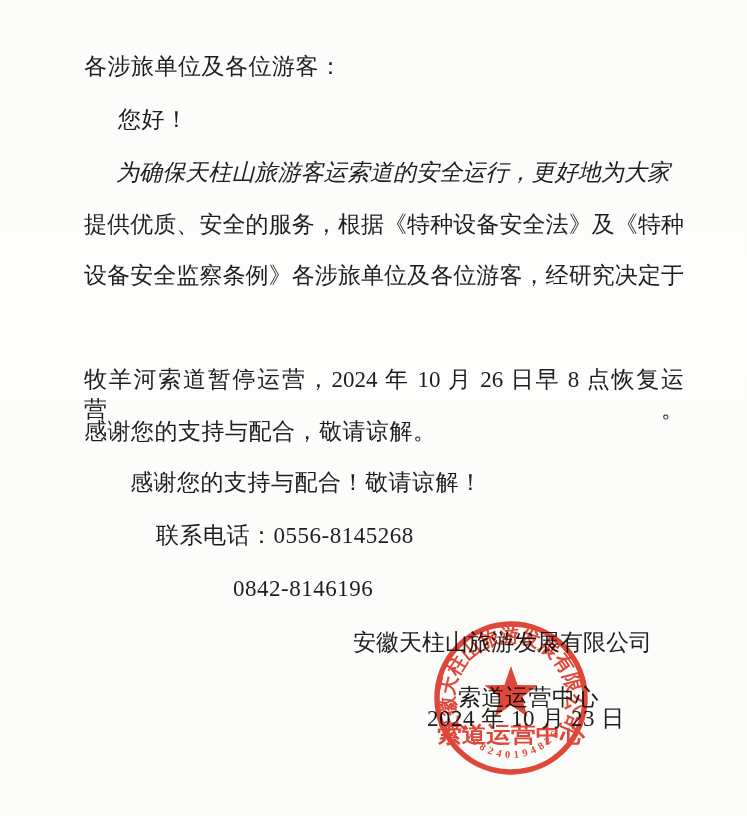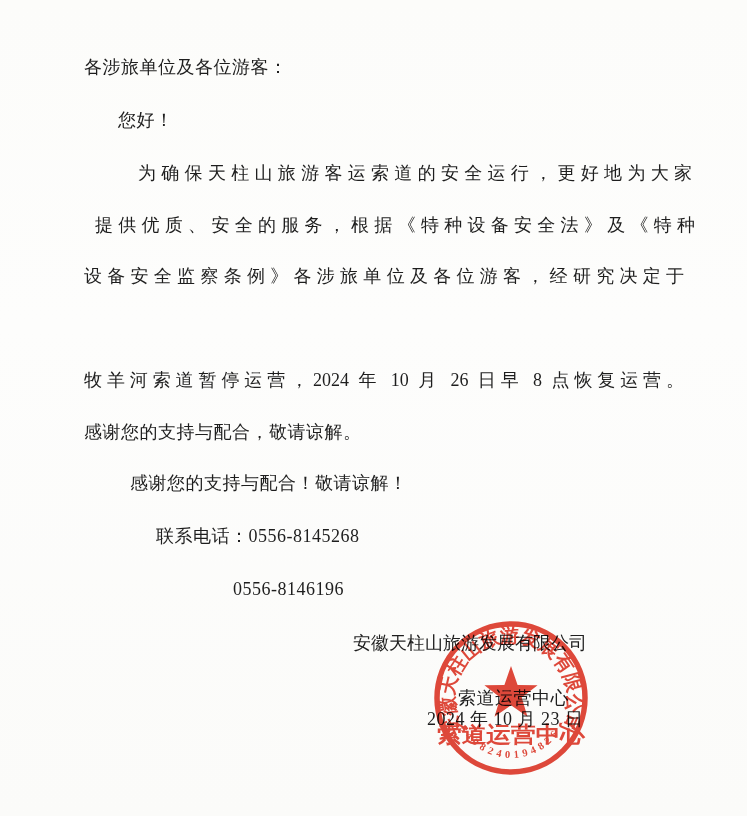--- a/index.html
+++ b/index.html
@@ -10,37 +10,37 @@
     overflow: hidden;
   }
   .paper {
     position: relative;
     width: 747px; height: 816px;
     background: linear-gradient(180deg, #fcfcfa 0%, #fdfdfc 40%, #fbfbf9 100%);
     overflow: hidden;
   }
   .line {
     position: absolute;
-    font-size: 18px;
+    font-size: 23px;
     line-height: 30px;
     color: #1e1e1e;
     white-space: pre;
     letter-spacing: 0.5px;
   }
   .just {
     white-space: normal;
     text-align: justify;
     text-align-last: justify;
     letter-spacing: 0;
   }
   
   .l-salutation { top: 52px;  left: 84px; }
   .l-greeting   { top: 105px; left: 118px; }
-  .l-p1         { top: 158px; left: 138px; width: 554px; }
-  .l-p2         { top: 210px; left: 84px;  width: 600px; margin-left: 11px; }
+  .l-p1         { top: 158px; left: 116px; width: 554px; font-style: italic; }
+  .l-p2         { top: 210px; left: 84px;  width: 600px; }
   .l-p3         { top: 261px; left: 84px;  width: 600px; }
   .l-p4         { top: 313px; left: 84px;  width: 600px; }
   .l-p5         { top: 365px; left: 84px;  width: 600px; }
   .l-p6         { top: 417px; left: 84px; }
   .l-thanks     { top: 468px; left: 130px; }
   .l-phone1     { top: 521px; left: 130px; margin-left: 26px; }
   .l-phone2     { top: 574px; left: 233px; }
   .l-company    { top: 628px; left: 353px; letter-spacing: 0; }
   .l-dept       { top: 683px; left: 458px; }
   .l-date       { top: 704px; left: 427px; text-align: center; }
@@ -66,21 +66,21 @@
 
   <div class="line just l-p1">为确保天柱山旅游客运索道的安全运行，更好地为大家</div>
   <div class="line just l-p2">提供优质、安全的服务，根据《特种设备安全法》及《特种</div>
   <div class="line just l-p3">设备安全监察条例》各涉旅单位及各位游客，经研究决定于</div>
   <div class="line just l-p5">牧羊河索道暂停运营，2024 年 10 月 26 日早 8 点恢复运营。</div>
   <div class="line l-p6">感谢您的支持与配合，敬请谅解。</div>
 
   <div class="line l-thanks">感谢您的支持与配合！敬请谅解！</div>
 
   <div class="line l-phone1"><span>联系电话：</span><span>0556-8145268</span></div>
-  <div class="line l-phone2"><span>0556-8146196</span></div>
+  <div class="line l-phone2"><span>0842-8146196</span></div>
 
   <div class="line l-company">安徽天柱山旅游发展有限公司</div>
   <div class="line l-dept">索道运营中心</div>
   <div class="line l-date">2024 年 10 月 23 日</div>
 
   <svg class="seal" viewBox="0 0 166 166" xmlns="http://www.w3.org/2000/svg">
     <defs>
       <path id="ringPath" d="M 36.3 115.7 A 57 57 0 1 1 129.7 115.7" fill="none"></path>
       <path id="serialPath" d="M 31.9 112.5 A 59 59 0 0 0 134.1 112.5" fill="none"></path>
     </defs>

